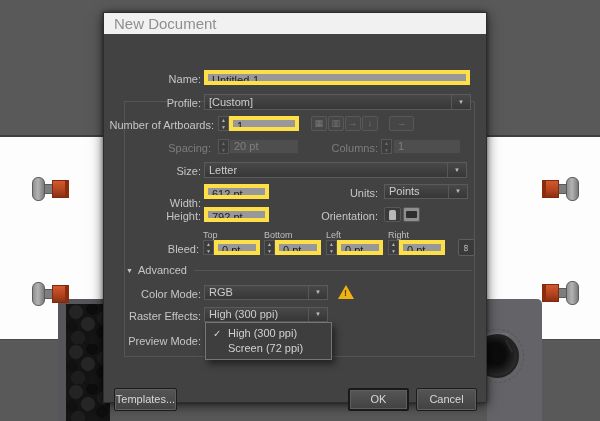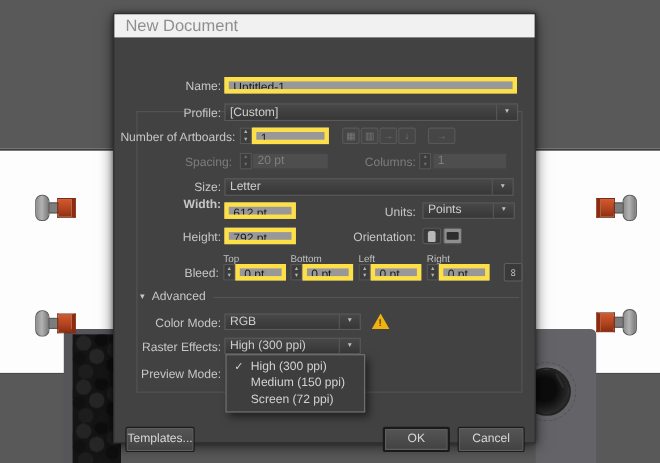--- a/index.html
+++ b/index.html
@@ -170,21 +170,21 @@
         <span>▼</span>
       </div>
       <div class="input-dim" style="left:289px; top:105px; width:68px; height:15px;">1</div>
 
       <div class="lbl" style="left:0; width:97px; top:131px;">Size:</div>
       <div class="dropdown" style="left:100px; top:128px; width:263px; height:16px; line-height:14px;">
         <span>Letter</span>
         <span class="arrow-cell" style="line-height:14px;">▼</span>
       </div>
 
-      <div class="lbl" style="left:0; width:97px; top:146px;font-weight:bold;">Width:</div>
+      <div class="lbl" style="left:0; width:97px; top:163px;">Width:</div>
       <div class="input-light" style="left:100px; top:150px; width:65px; height:15px;">612 pt</div>
       <div class="lbl" style="left:180px; width:94px; top:153px;">Units:</div>
       <div class="dropdown" style="left:280px; top:150px; width:84px; height:15px;">
         <span>Points</span>
         <span class="arrow-cell">▼</span>
       </div>
 
       <div class="lbl" style="left:0; width:97px; top:176px;">Height:</div>
       <div class="input-light" style="left:100px; top:173px; width:65px; height:15px;">792 pt</div>
       <div class="lbl" style="left:180px; width:94px; top:176px;">Orientation:</div>
@@ -246,23 +246,20 @@
       <div class="dropdown" style="left:100px; top:273px; width:124px; height:15px;">
         <span>High (300 ppi)</span>
         <span class="arrow-cell">▼</span>
       </div>
 
       <div class="lbl" style="left:0; width:97px; top:301px;">Preview Mode:</div>
       <div class="menu">
         <div class="menu-item">
           <span class="check">✓</span>
           <span>High (300 ppi)</span>
-        </div>
-        <div class="menu-item">
-          <span>Medium (150 ppi)</span>
         </div>
         <div class="menu-item">
           <span>Screen (72 ppi)</span>
         </div>
       </div>
 
       <div class="btn" style="left:10px; top:354px; width:63px;">Templates...</div>
       <div class="btn default" style="left:244px; top:354px; width:61px;">OK</div>
       <div class="btn" style="left:312px; top:354px; width:61px;">Cancel</div>
     </div>

